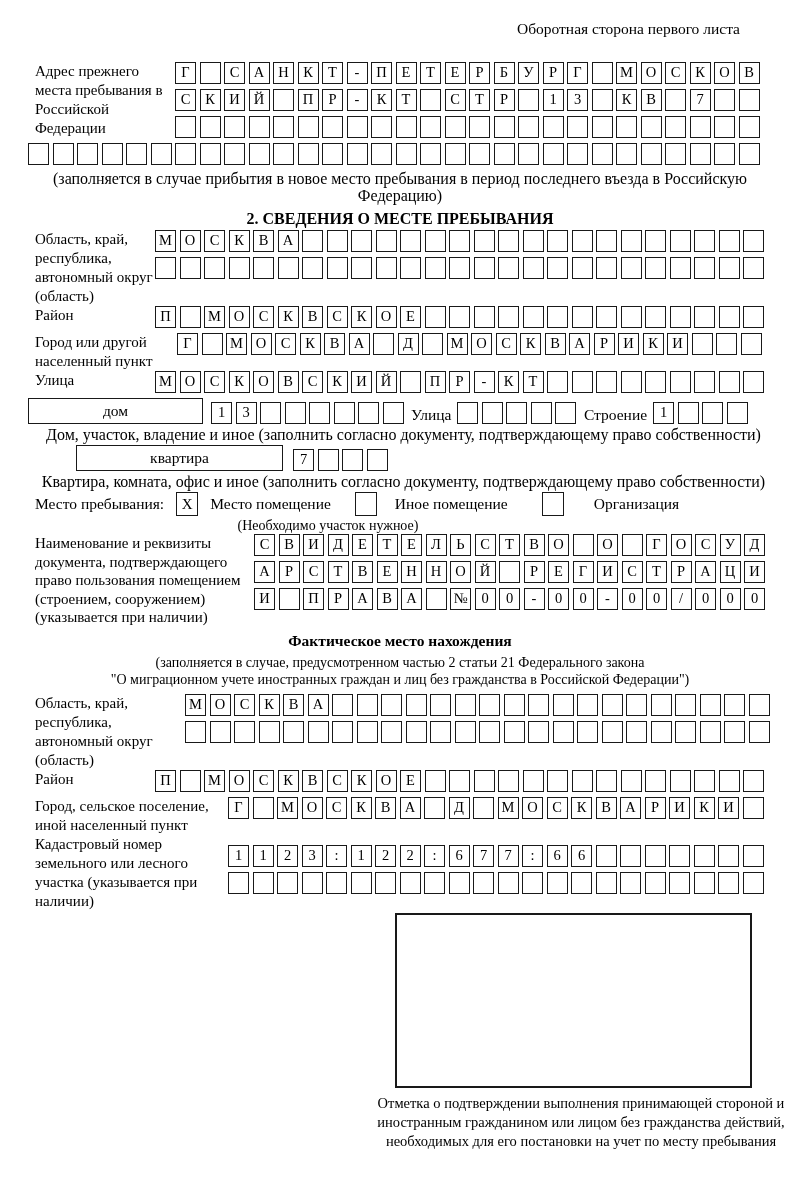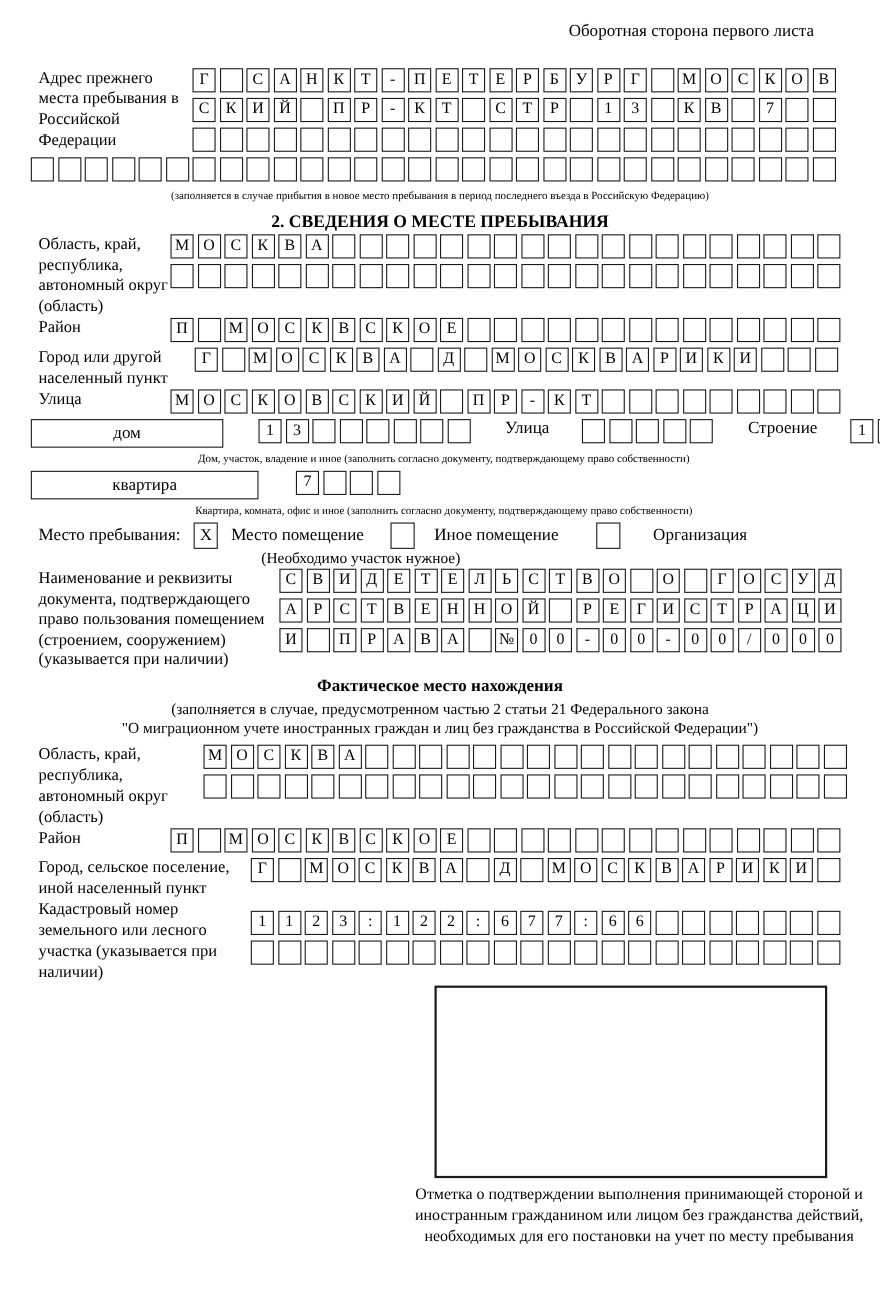--- a/index.html
+++ b/index.html
@@ -13,27 +13,27 @@
   .group{display:flex;align-items:flex-start;}
   .label{flex-shrink:0;font-size:15px;line-height:19px;padding-left:7px;box-sizing:border-box;}
   .label.doc{line-height:18.5px;}
 
   .cell-row{white-space:nowrap;height:22px;margin-bottom:5px;}
   .cell{
     display:inline-block;box-sizing:border-box;width:21px;height:22px;
     border:1.5px solid #191919;margin-right:3.5px;text-align:center;
     font-size:14.5px;line-height:19px;vertical-align:top;background:#fff;
   }
-  .caption{font-size:10px;line-height:17px;margin-bottom:4px;}
+  .caption{font-size:16px;line-height:17px;margin-bottom:4px;}
   .caption.center{text-align:center;}
   .caption.left{padding-left:7px;margin-bottom:2px;text-align:center;}
   .h2{font-size:16px;font-weight:bold;text-align:center;line-height:21px;margin-bottom:1px;}
   .h3{font-size:15.5px;font-weight:bold;text-align:center;line-height:20px;margin-top:4px;margin-bottom:3px;}
 
-  .wide-row{display:flex;align-items:flex-start;margin-bottom:2px;gap:24px;}
+  .wide-row{display:flex;align-items:flex-end;margin-bottom:2px;}
   .wide-box{
     box-sizing:border-box;height:26px;border:1.8px solid #191919;background:#fff;
     display:flex;align-items:center;justify-content:center;font-size:15.5px;flex-shrink:0;
   }
   .wide-row .cell-row{margin-bottom:0;}
   .inline-label{font-size:15.5px;margin:0 6px 0 4px;white-space:nowrap;}
 
   .check-row{display:flex;align-items:center;margin-bottom:1px;padding-left:7px;font-size:15.5px;}
   .checkbox{
     box-sizing:border-box;width:22px;height:24px;border:1.5px solid #191919;background:#fff;
@@ -44,21 +44,21 @@
   .note-lines{font-size:14px;line-height:17.5px;text-align:center;margin-bottom:5px;}
 
   .stamp-box{
     box-sizing:border-box;width:357px;height:175px;border:2px solid #191919;background:#fff;
     margin-left:367px;margin-top:2px;
   }
   .stamp-caption{
     width:410px;margin-left:348px;margin-top:6px;text-align:center;
     font-size:14.5px;line-height:19px;
   }
-  .mt2{margin-top:2px;}
+  .mt2{margin-top:2px;margin-left:48px;}
 </style>
 </head>
 <body>
 
 <div class="page">
 
   <div class="header-note">Оборотная сторона первого листа</div>
 
   <div class="group">
     <div class="label" style="width:147px">Адрес прежнего места пребывания в Российской Федерации</div>

